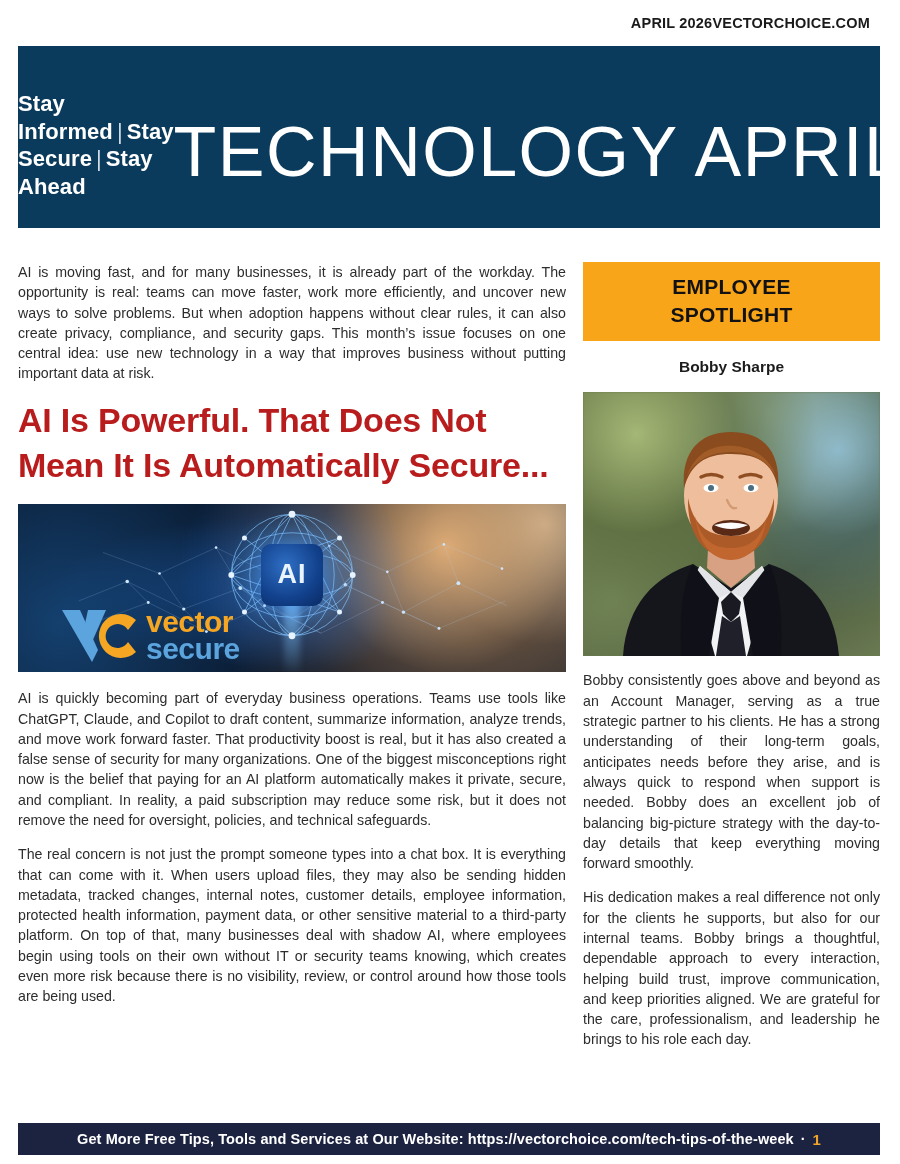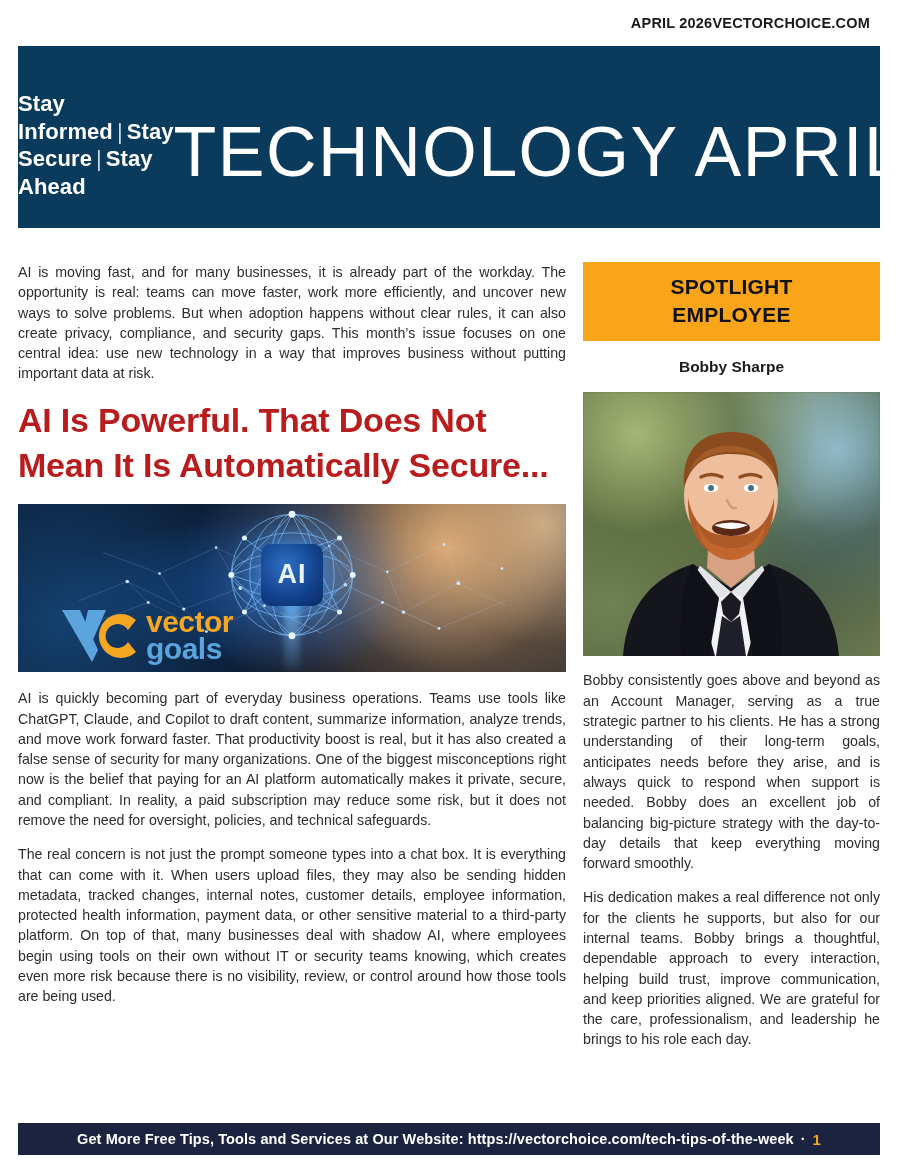--- a/index.html
+++ b/index.html
@@ -382,34 +382,34 @@
       </div>
 
       <div class="hero-logo">
         <svg class="hero-logo-mark" viewBox="0 0 86 62">
           <path d="M4 6 L22 6 L40 46 L34 58 L4 6 Z" fill="#5ba4dd"></path>
           <path d="M30 6 L48 6 L34 38 L26 24 Z" fill="#5ba4dd"></path>
           <path d="M78 16 A22 22 0 1 0 78 48 L70 38 A12 12 0 1 1 70 26 Z" fill="#f5a623"></path>
         </svg>
         <div class="hero-logo-text">
           <span class="w1">vector</span>
-          <span class="w2">goals</span>
+          <span class="w2">secure</span>
         </div>
       </div>
     </div>
 
     <p class="body-text">AI is quickly becoming part of everyday business operations. Teams use tools like ChatGPT, Claude, and Copilot to draft content, summarize information, analyze trends, and move work forward faster. That productivity boost is real, but it has also created a false sense of security for many organizations. One of the biggest misconceptions right now is the belief that paying for an AI platform automatically makes it private, secure, and compliant. In reality, a paid subscription may reduce some risk, but it does not remove the need for oversight, policies, and technical safeguards.</p>
     <p class="body-text">The real concern is not just the prompt someone types into a chat box. It is everything that can come with it. When users upload files, they may also be sending hidden metadata, tracked changes, internal notes, customer details, employee information, protected health information, payment data, or other sensitive material to a third-party platform. On top of that, many businesses deal with shadow AI, where employees begin using tools on their own without IT or security teams knowing, which creates even more risk because there is no visibility, review, or control around how those tools are being used.</p>
   </div>
 
   <div class="col-right">
 
     <div class="spotlight-box">
+      <span class="line">EMPLOYEE</span>
       <span class="line">SPOTLIGHT</span>
-      <span class="line">EMPLOYEE</span>
     </div>
 
     <div class="spotlight-caption">
       <span class="nm">Bobby Sharpe</span>
     </div>
 
     <div class="portrait">
       <div class="portrait-bg"></div>
       <svg viewBox="0 0 297 264" preserveAspectRatio="xMidYMid slice">
 

